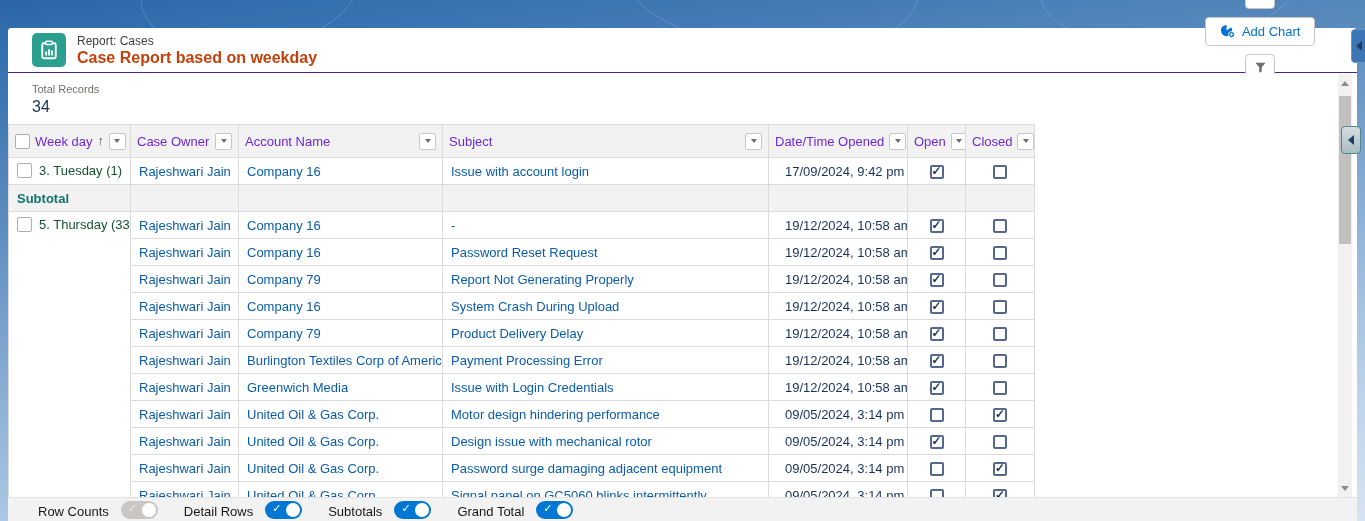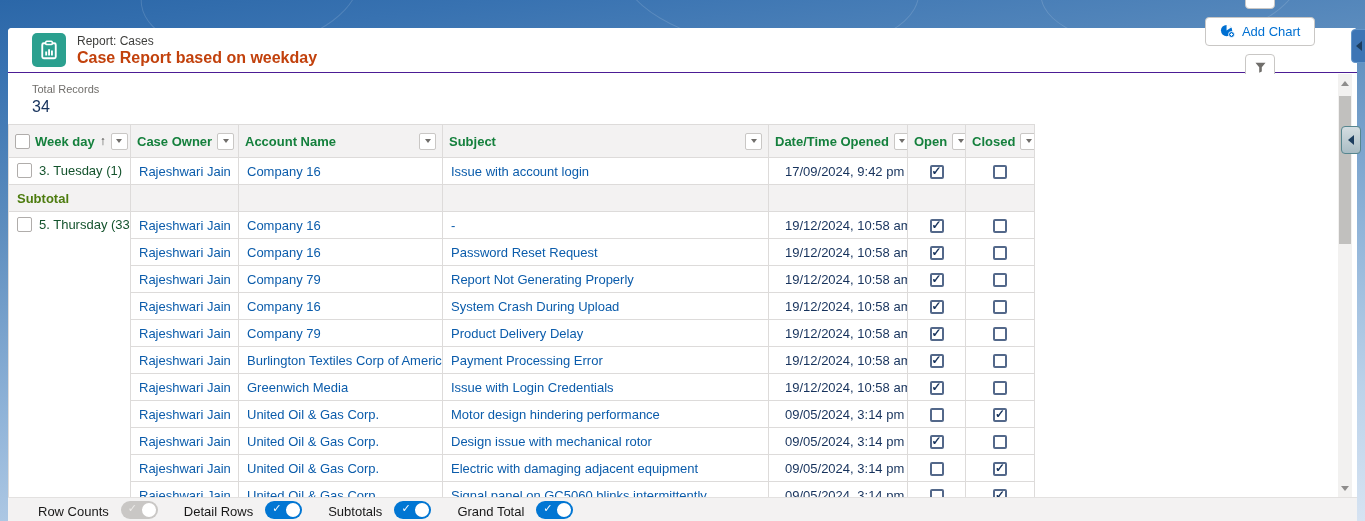--- a/index.html
+++ b/index.html
@@ -37,34 +37,34 @@
   .summary { height:50px; padding:9px 0 0 24px; }
   .summary-label { font-size:11px; color:#706e6b; }
   .summary-value { font-size:16px; color:#16325c; margin-top:3px; }
 
   table { border-collapse:collapse; table-layout:fixed; width:1026px; font-size:13px; }
   th, td { border:1px solid #dddbda; overflow:hidden; white-space:nowrap; }
   th { background:#f3f2f2; height:33px; padding:0 6px; text-align:left; }
   td { height:27px; padding:0 8px; }
   tr.data-row td { background:#fff; }
   .th-inner { display:flex; align-items:center; gap:5px; }
-  .th-label { font-weight:bold; color:#15803d; font-size:13px; }
+  .th-label { font-weight:normal; color:#6d28d9; font-size:13px; }
   .sort { font-size:12px; color:#3e3e3c; }
   .dd { margin-left:auto; width:17px; height:17px; border:1px solid #c9c7c5; border-radius:2px; background:#fff; display:inline-flex; align-items:center; justify-content:center; flex:0 0 auto; cursor:pointer; }
   .dd .tri-down { border-left-width:3.5px; border-right-width:3.5px; border-top-width:4.5px; }
   .gcb { width:15px; height:15px; border:1px solid #b0adab; border-radius:2px; background:#fff; display:inline-block; flex:0 0 auto; vertical-align:-3px; cursor:pointer; }
   .group-cell { vertical-align:top; padding-top:5px; }
   .group-cell .group-label { color:#14532d; margin-left:7px; }
   td.link { color:#0b5cab; cursor:pointer; }
   td.date { color:#16325c; padding-left:16px; }
   td.center { text-align:center; padding:0; }
   .cb { width:14px; height:14px; border:2px solid #53688a; border-radius:2px; background:#fff; display:inline-block; vertical-align:middle; position:relative; cursor:pointer; }
   .cb.checked::after { content:"\2713"; position:absolute; left:0px; top:-3px; font-size:12px; font-weight:bold; color:#16325c; }
   tr.subtotal-row td { background:#f3f2f2; }
-  td.subtotal-label { font-weight:bold; color:#4d7c0f;margin-left:18px; }
+  td.subtotal-label { font-weight:bold; color:#0f766e;margin-left:18px; }
 
   
   .footer { position:absolute; left:0; right:0; bottom:0; height:24px; background:#f3f2f2; border-top:1px solid #e3e1e0; display:flex; align-items:center; padding-left:30px; font-size:13px; color:#181818; }
   .toggle-item { display:flex; align-items:flex-end; gap:12px; margin-right:26px; }
   .toggle { width:37px; height:18px; border-radius:9px; background:#0176d3; position:relative; flex:0 0 auto; cursor:pointer; }
   .toggle .knob { position:absolute; top:2px; right:2px; width:14px; height:14px; border-radius:50%; background:#fff; }
   .toggle .tick { position:absolute; left:7px; top:1px; color:#fff; font-size:11px; }
   .toggle.disabled { background:#c9c7c5; }
   .toggle.disabled .tick { color:#edebe9; }
 
@@ -317,21 +317,21 @@
               <td class="link">Rajeshwari Jain</td>
               <td class="link">United Oil &amp; Gas Corp.</td>
               <td class="link">Design issue with mechanical rotor</td>
               <td class="date">09/05/2024, 3:14 pm</td>
               <td class="center"><span class="cb checked"></span></td>
               <td class="center"><span class="cb"></span></td>
             </tr>
             <tr class="data-row">
               <td class="link">Rajeshwari Jain</td>
               <td class="link">United Oil &amp; Gas Corp.</td>
-              <td class="link">Electric with damaging adjacent equipment</td>
+              <td class="link">Password surge damaging adjacent equipment</td>
               <td class="date">09/05/2024, 3:14 pm</td>
               <td class="center"><span class="cb"></span></td>
               <td class="center"><span class="cb checked"></span></td>
             </tr>
             <tr class="data-row">
               <td class="link">Rajeshwari Jain</td>
               <td class="link">United Oil &amp; Gas Corp.</td>
               <td class="link">Signal panel on GC5060 blinks intermittently</td>
               <td class="date">09/05/2024, 3:14 pm</td>
               <td class="center"><span class="cb"></span></td>

